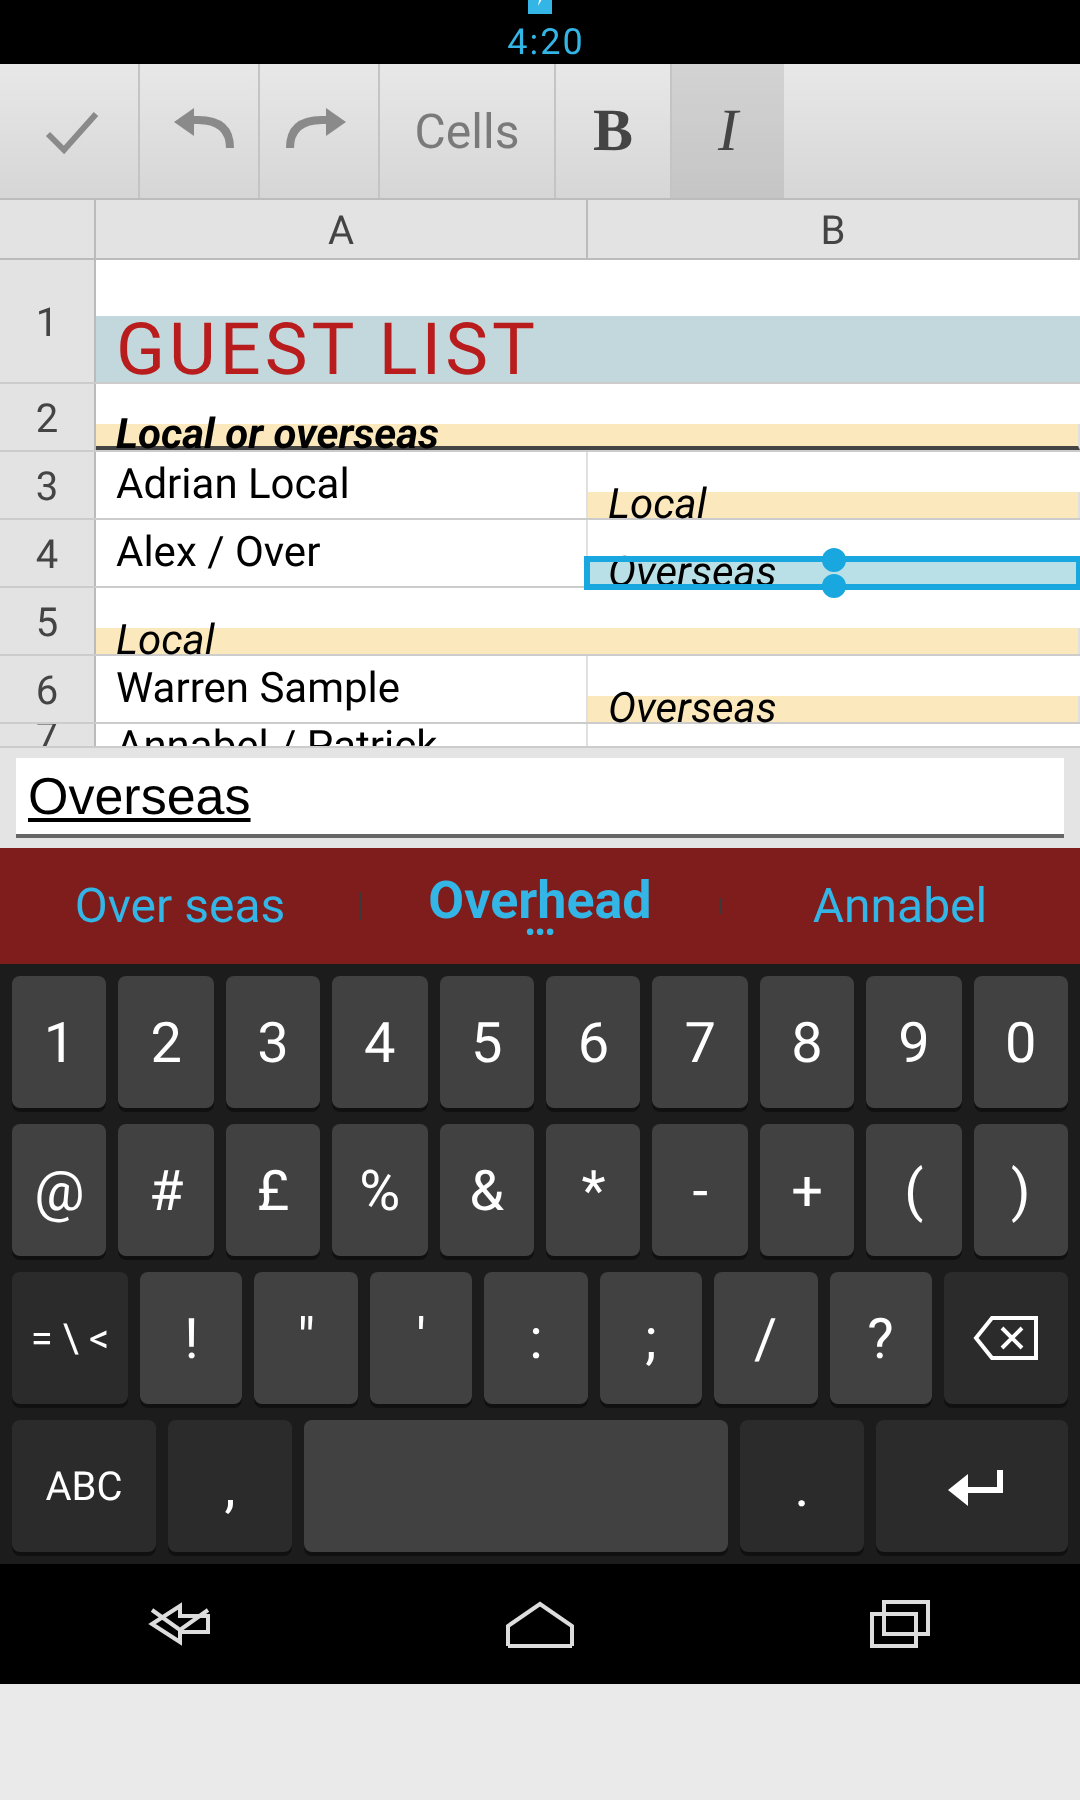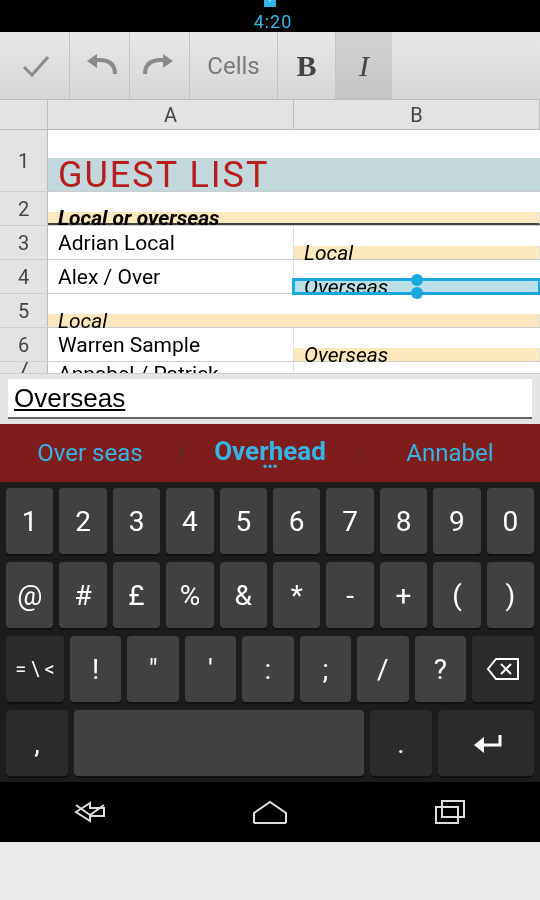--- a/index.html
+++ b/index.html
@@ -227,20 +227,21 @@
       <div class="key">/</div>
       <div class="key">?</div>
       <div class="key dark bksp">
         <svg width="34" height="24" viewBox="0 0 34 24">
             <path d="M10 2 L32 2 L32 22 L10 22 L2 12 Z" fill="none" stroke="#fff" stroke-width="2"></path>
             <path d="M15 7 L25 17 M25 7 L15 17" stroke="#fff" stroke-width="2"></path>
           </svg>
       </div>
     </div>
     <div class="krow">
+      <div class="key dark abc">ABC</div>
       <div class="key dark comma">,</div>
       <div class="key space"></div>
       <div class="key dark dot">.</div>
       <div class="key dark enter">
         <svg width="40" height="24" viewBox="0 0 40 24">
             <path d="M34 4 L34 14 L12 14" stroke="#fff" stroke-width="3" fill="none"></path>
             <path d="M18 6 L8 14 L18 22 Z" fill="#fff"></path>
           </svg>
       </div>
     </div>

